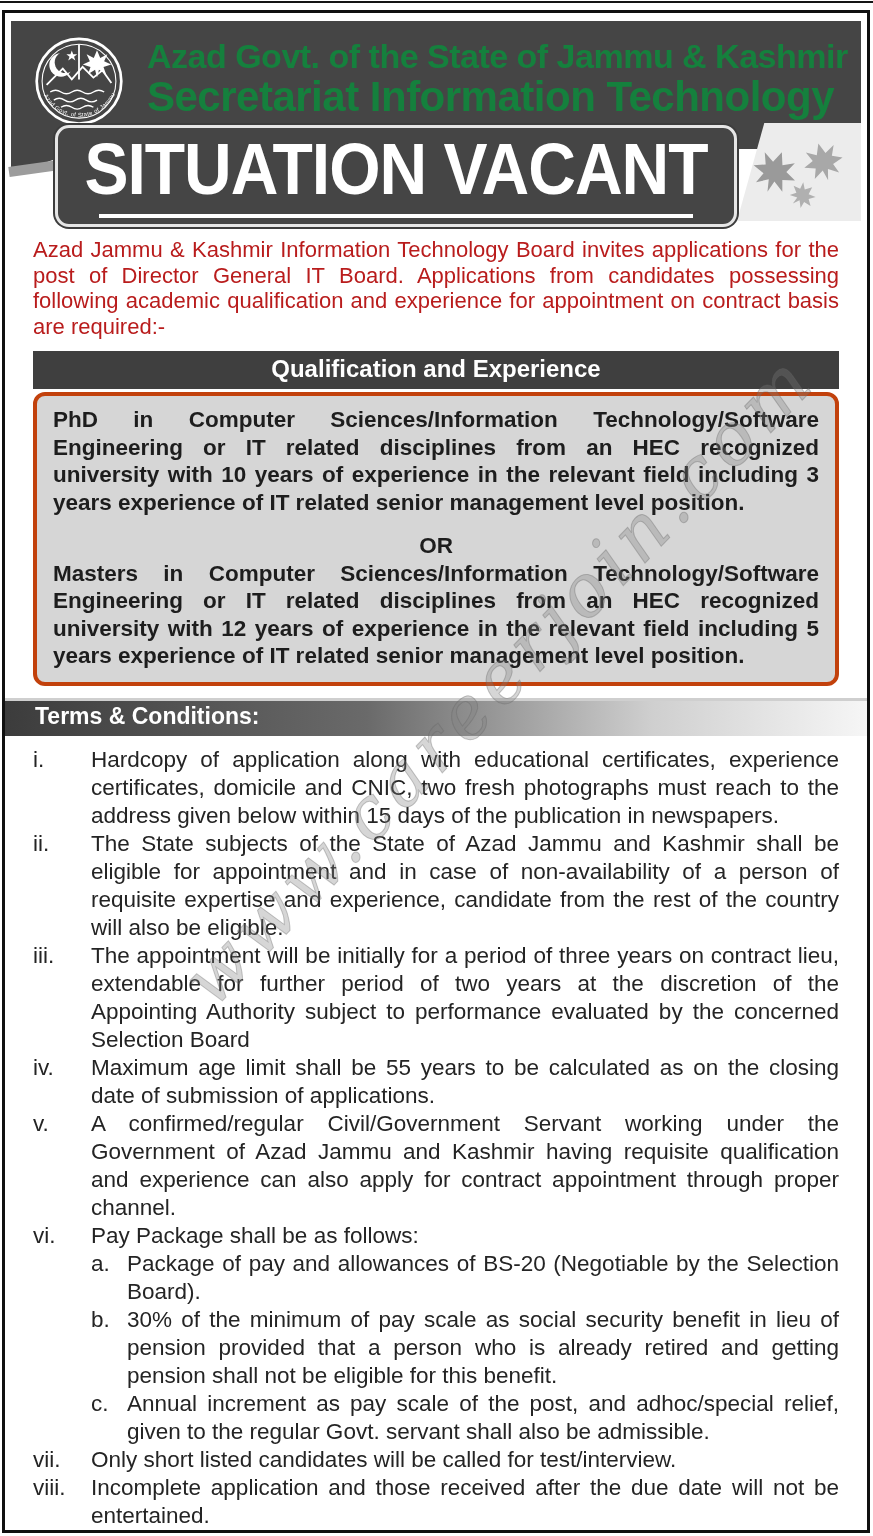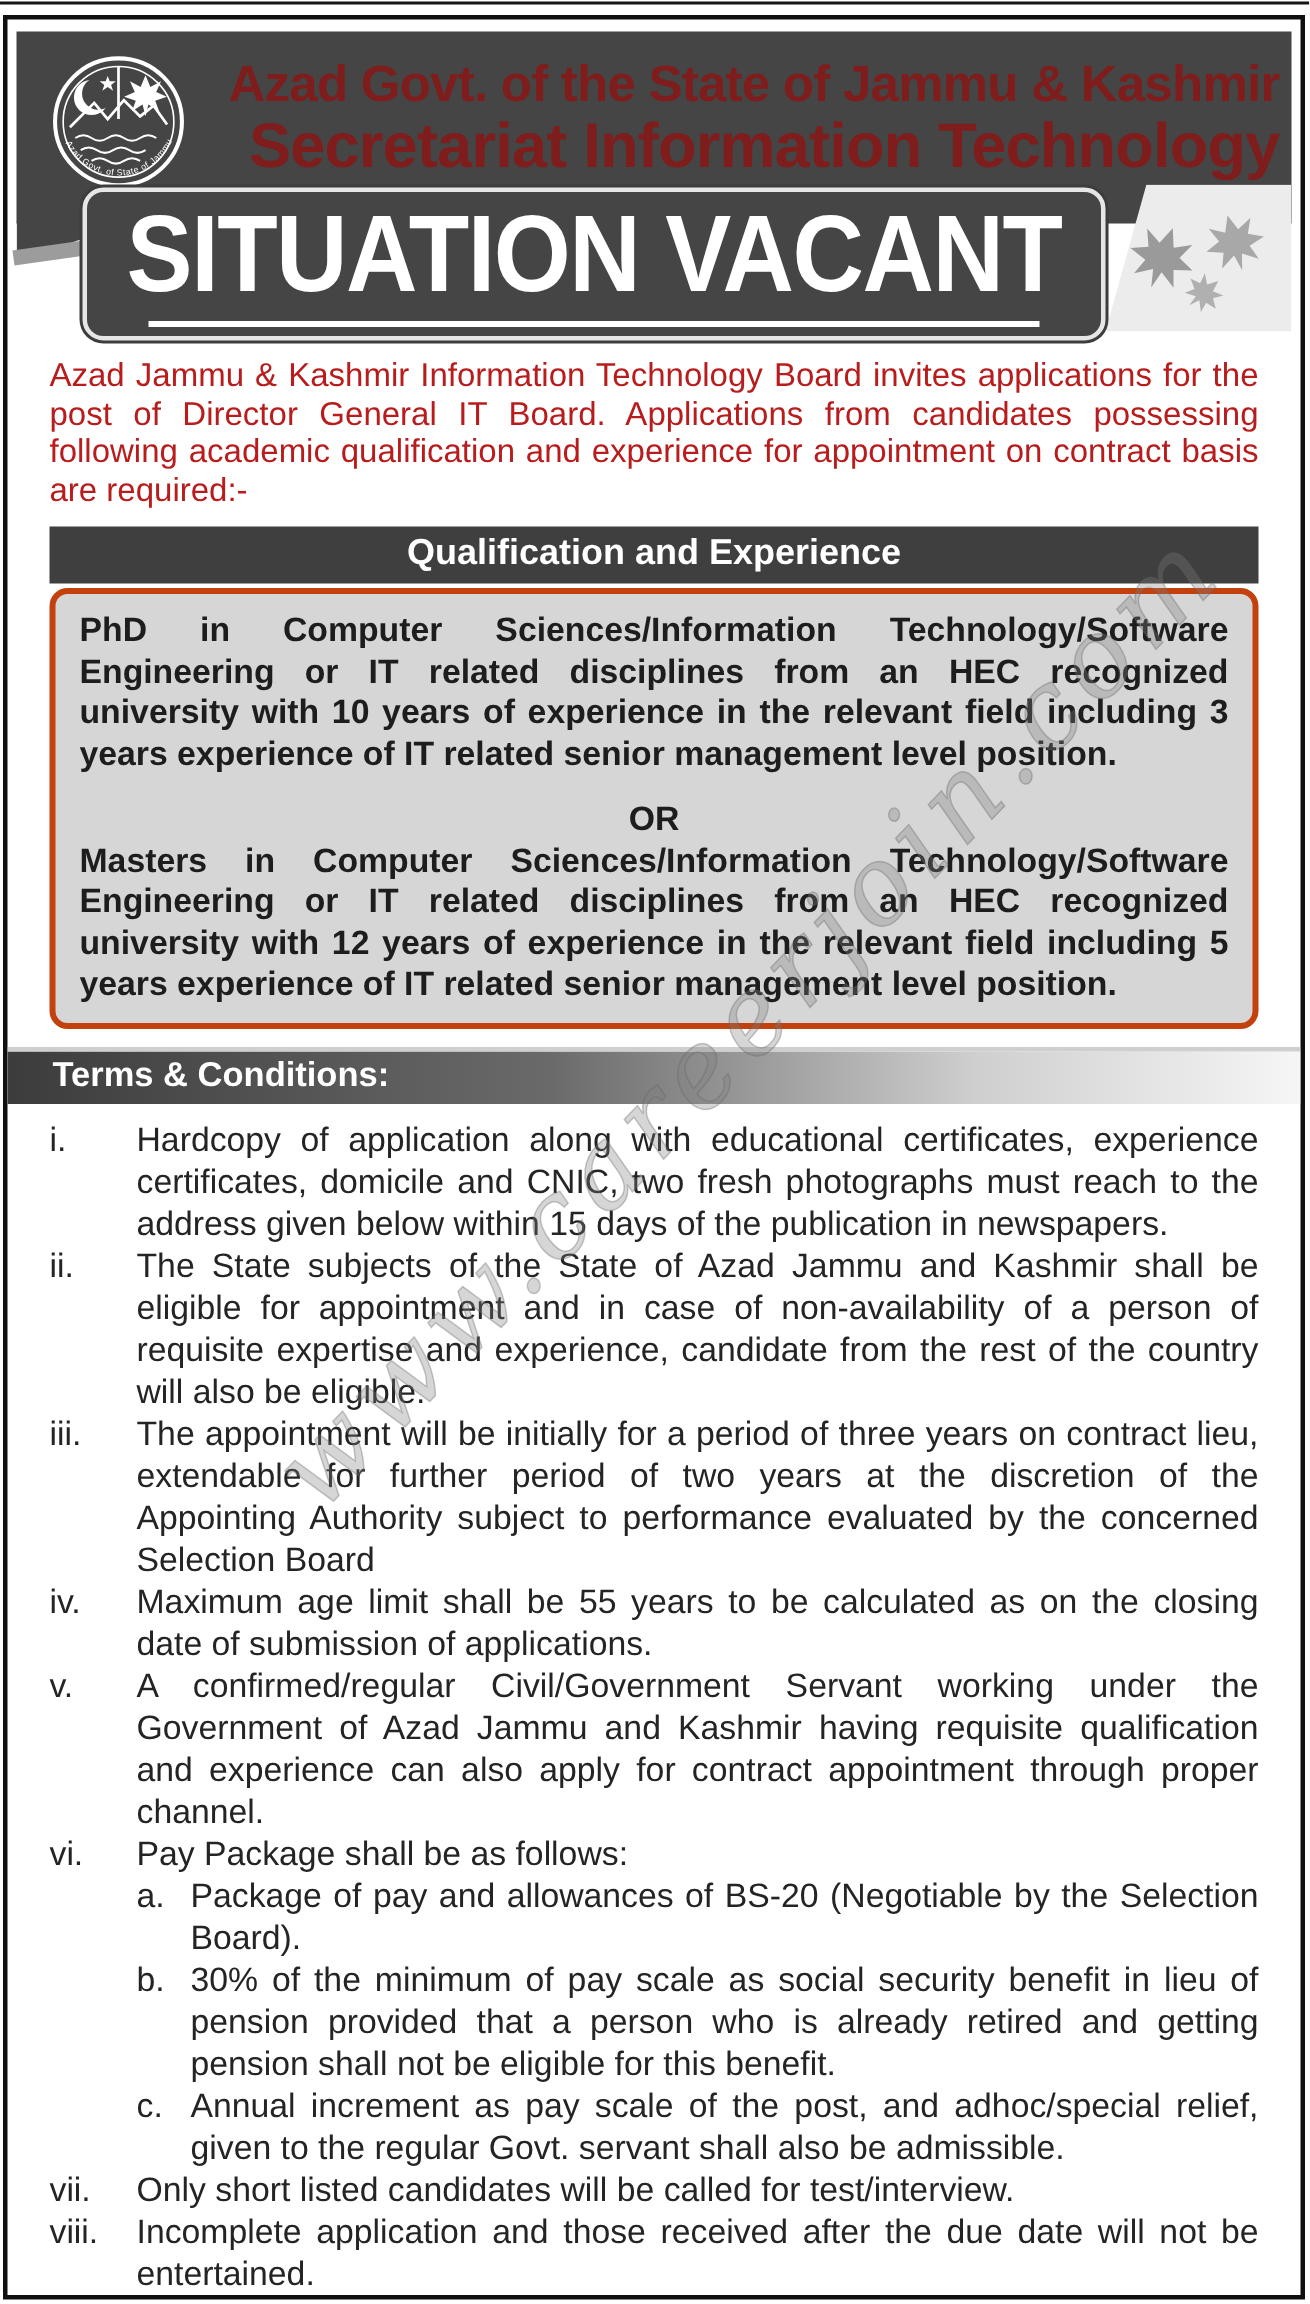--- a/index.html
+++ b/index.html
@@ -16,21 +16,21 @@
   
   .header{position:relative;height:208px;}
   .header-band{position:absolute;top:8px;left:6px;right:6px;height:128px;background:#454545;}
   .band-tail{position:absolute;top:134px;left:6px;width:78px;height:28px;background:#454545;
              clip-path:polygon(0 0,100% 0,0 100%);}
   .swoosh{position:absolute;top:154px;left:4px;width:92px;height:10px;background:#9c9c9c;
           transform:rotate(-8deg);transform-origin:left center;}
   .leaf-panel{position:absolute;top:110px;right:6px;width:124px;height:98px;background:#ececec;
               clip-path:polygon(22% 0,100% 0,100% 100%,0 100%);}
   .emblem{position:absolute;top:16px;left:20px;width:108px;height:108px;}
-  .header-titles{position:absolute;top:22px;left:142px;right:14px;text-align:right;color:#7f1d1d;}
+  .header-titles{position:absolute;top:22px;left:142px;right:14px;text-align:left;color:#15803d;}
   .ht1{font-size:34px;font-weight:bold;line-height:42px;letter-spacing:-0.5px;}
   .ht2{font-size:42px;font-weight:bold;line-height:40px;letter-spacing:-0.5px;}
   .banner-box{
     position:absolute;top:112px;left:50px;width:676px;height:96px;background:#454545;
     border:3px solid #e6e6e6;border-radius:14px;box-shadow:0 0 0 2px #3d3d3d;text-align:center;z-index:3;
   }
   .banner-text{display:inline-block;font-size:66px;font-weight:bold;color:#fff;line-height:82px;
                letter-spacing:-1px;transform:scaleY(1.1);transform-origin:center 55%;white-space:nowrap;}
   .banner-underline{position:absolute;bottom:6px;left:6%;width:88%;height:4px;background:#fff;}
 

